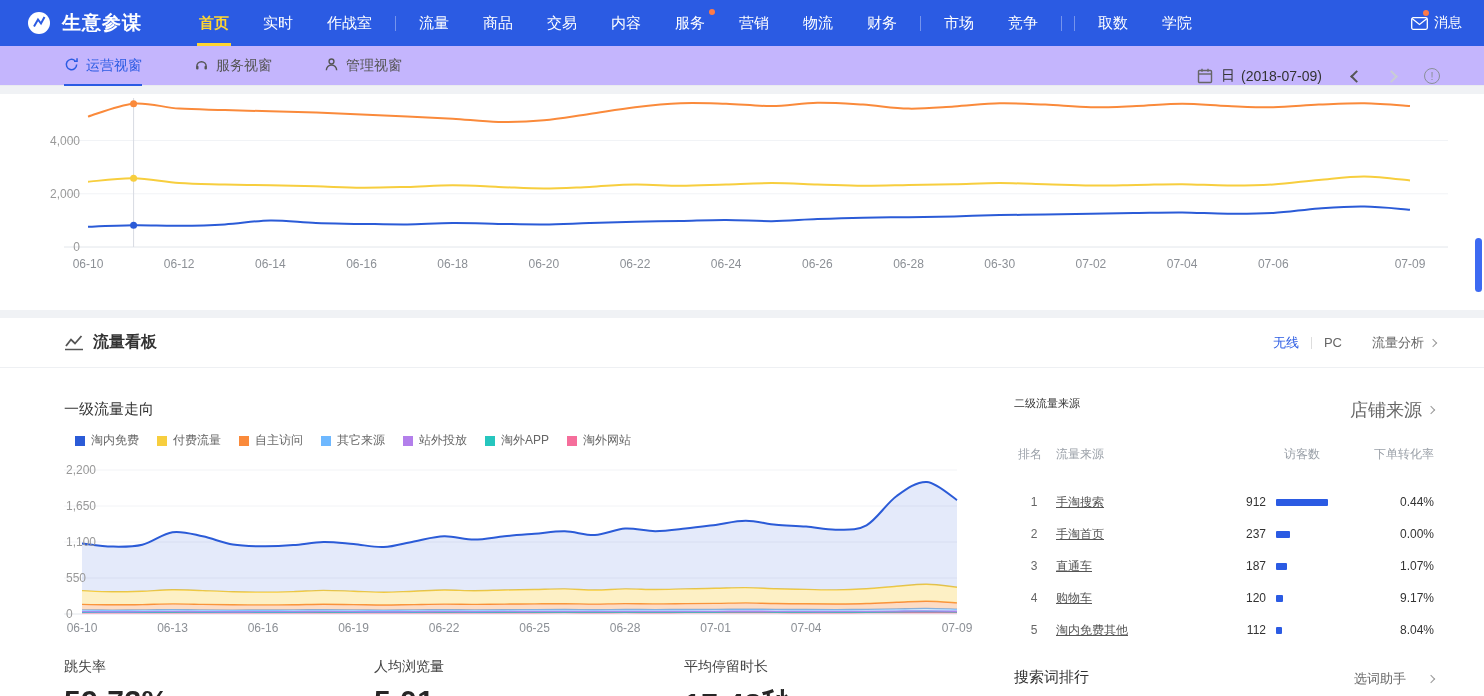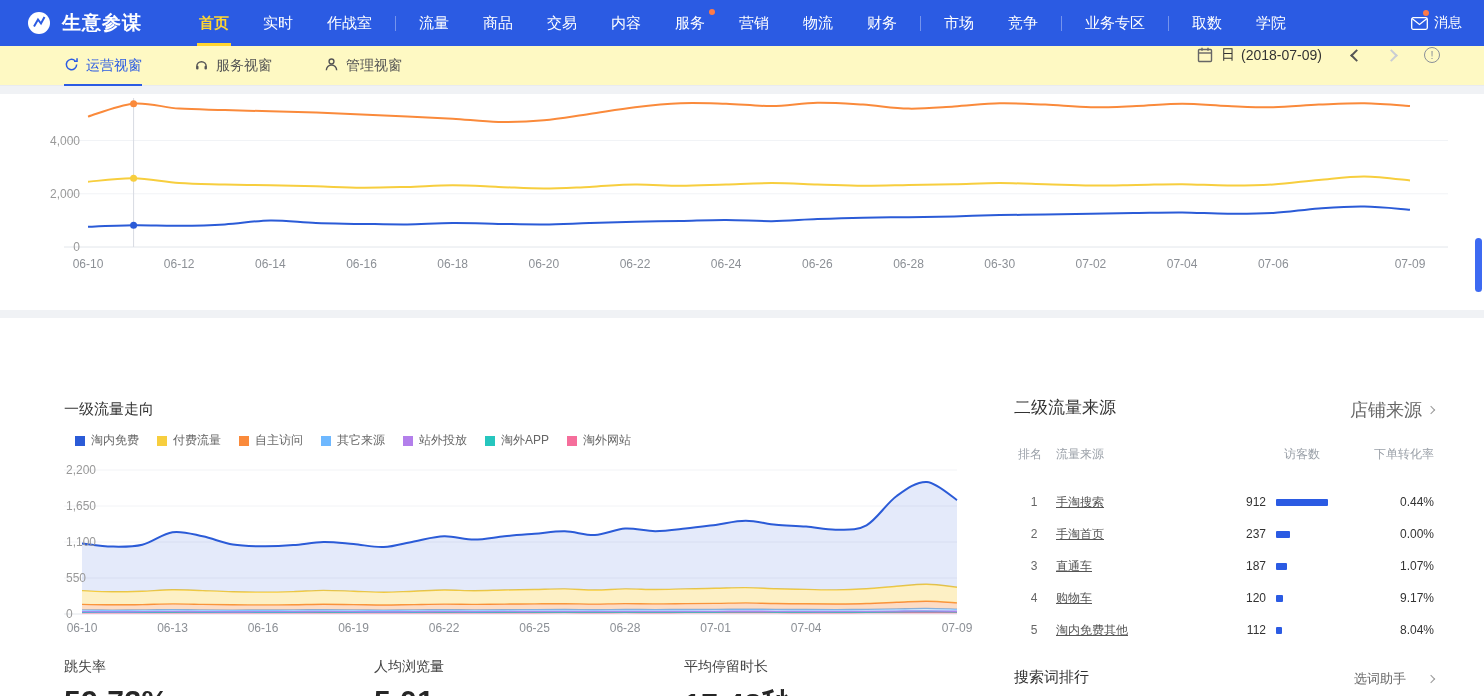--- a/index.html
+++ b/index.html
@@ -15,21 +15,21 @@
   .nav-item { position:relative; color:#fff; font-size:15px; height:100%; display:flex; align-items:center; padding:0 17px; cursor:pointer; text-decoration:none; white-space:nowrap; }
   .nav-item.active { color:#FFD530; font-weight:bold; }
   .nav-item.active::after { content:""; position:absolute; left:15px; right:15px; bottom:0; height:3px; background:#FFD530; }
   .nav-divider { width:1px; height:15px; background:rgba(255,255,255,0.35); margin:0 6px; }
   .nav-dot { position:absolute; top:9px; right:7px; width:6px; height:6px; border-radius:50%; background:#FF7A45; }
   .nav-message { margin-left:auto; margin-right:22px; display:flex; align-items:center; color:#fff; font-size:14px; position:relative; cursor:pointer; }
   .envelope { display:flex; margin-right:6px; }
   .msg-dot { position:absolute; top:-4px; left:12px; width:6px; height:6px; border-radius:50%; background:#FF7A45; }
 
   
-  .viewbar { position:absolute; top:46px; left:0; width:100%; height:40px; background:#fef9c3; border-bottom:1px solid #E9EBEF; display:flex; align-items:flex-start; padding-left:64px; z-index:30; }
+  .viewbar { position:absolute; top:46px; left:0; width:100%; height:40px; background:#c4b5fd; border-bottom:1px solid #E9EBEF; display:flex; align-items:flex-end; padding-left:64px; z-index:30; }
   .vtab { display:flex; align-items:center; gap:7px; height:100%; font-size:14px; color:#555; cursor:pointer; position:relative; }
   .vtab + .vtab { margin-left:52px; }
   .vtab.active { color:#2B5BE3; }
   .vtab.active::after { content:""; position:absolute; bottom:-1px; left:0; right:0; height:2px; background:#2B5BE3; }
   .date-controls { margin-left:auto; margin-right:44px; display:flex; align-items:center; font-size:14px; color:#333; }
   .cal-icon { display:flex; margin-right:8px; }
   .gran { margin-right:6px; }
   .chevron-btn { margin-left:30px; width:9px; height:9px; border-left:2px solid #555; border-bottom:2px solid #555; transform:rotate(45deg); cursor:pointer; }
   .chevron-btn.right { transform:rotate(-135deg); margin-left:26px; border-color:#C9CDD4; }
   .info-icon { margin-left:28px; width:16px; height:16px; border:1px solid #8A9099; border-radius:50%; color:#8A9099; font-size:11px; line-height:14px; text-align:center; cursor:pointer; }
@@ -59,21 +59,21 @@
   .legend { position:absolute; left:75px; top:114px; display:flex; align-items:center; gap:18px; font-size:12px; color:#666; }
   .lg-item { cursor:pointer; display:flex; align-items:center; }
   .lg-sq { width:10px; height:10px; display:inline-block; margin-right:6px; }
   #area-svg { position:absolute; left:64px; top:134px; }
 
   .stat { position:absolute; top:340px; }
   .stat-0 { left:64px; } .stat-1 { left:374px; } .stat-2 { left:684px; }
   .stat-label { font-size:14px; color:#444; }
   .stat-value { font-size:30px; font-weight:bold; color:#262626; margin-top:8px; letter-spacing:0.5px; }
 
-  .sec-title { position:absolute; left:1014px; top:78px; font-size:17px; color:#333; }
+  .sec-title { position:absolute; left:1014px; top:78px; font-size:11px; color:#333; }
   .shop-link { position:absolute; right:50px; top:80px; font-size:18px; color:#666; cursor:pointer; display:flex; align-items:center; gap:6px; }
   .th { position:absolute; top:128px; font-size:12px; color:#9AA0A8; }
   .th-rank { left:1018px; } .th-source { left:1056px; }
   .th-visitors { left:1220px; width:100px; text-align:right; }
   .th-conv { left:1334px; width:100px; text-align:right; }
   .trow { position:absolute; left:1014px; width:420px; height:32px; }
   .td-rank { position:absolute; left:8px; width:24px; text-align:center; color:#666; font-size:12px; line-height:32px; }
   .td-source { position:absolute; left:42px; font-size:12px; color:#555; line-height:32px; cursor:pointer;text-decoration:underline; }
   .td-visitors { position:absolute; left:160px; width:92px; text-align:right; line-height:32px; font-size:12px; color:#333; }
   .td-bar { position:absolute; left:262px; top:13px; height:7px; border-radius:1px; background:#2B5BE3; }
@@ -134,23 +134,20 @@
         <span>财务</span>
       </a>
     <span class="nav-divider"></span>
     <a class="nav-item">
         <span>市场</span>
       </a>
     <a class="nav-item">
         <span>竞争</span>
       </a>
     <span class="nav-divider"></span>
-    <a class="nav-item">
-        <span>业务专区</span>
-      </a>
     <span class="nav-divider"></span>
     <a class="nav-item">
         <span>取数</span>
       </a>
     <a class="nav-item">
         <span>学院</span>
       </a>
   </nav>
   <div class="nav-message">
     <span class="envelope">
@@ -237,20 +234,38 @@
       <text x="908.551724137931" y="174" text-anchor="middle" font-size="12" fill="#8C9096">06-28</text>
       <text x="999.7241379310344" y="174" text-anchor="middle" font-size="12" fill="#8C9096">06-30</text>
       <text x="1090.896551724138" y="174" text-anchor="middle" font-size="12" fill="#8C9096">07-02</text>
       <text x="1182.0689655172414" y="174" text-anchor="middle" font-size="12" fill="#8C9096">07-04</text>
       <text x="1273.2413793103449" y="174" text-anchor="middle" font-size="12" fill="#8C9096">07-06</text>
       <text x="1410" y="174" text-anchor="middle" font-size="12" fill="#8C9096">07-09</text>
     </svg>
 </section>
 
 <section class="board-card">
+  <div class="board-header">
+    <span class="board-icon">
+      <svg width="20" height="17" viewBox="0 0 20 17">
+          <path d="M1 15.5h18" stroke="#555" stroke-width="1.5"></path>
+          <path d="M2 12l5-6.5 4 4 6.5-7.5" fill="none" stroke="#555" stroke-width="1.8"></path>
+        </svg>
+    </span>
+    <span class="board-title">流量看板</span>
+    <div class="board-right">
+      <a class="ch-wireless">无线</a>
+      <span class="vdiv"></span>
+      <a class="ch-pc">PC</a>
+      <a class="analysis-link">
+        <span>流量分析</span>
+        <span class="chev"></span>
+      </a>
+    </div>
+  </div>
 
   <div class="primary-title">一级流量走向</div>
   <div class="legend">
     <span class="lg-item">
         <span class="lg-sq" style="background: rgb(43, 91, 215);"></span>
         <span>淘内免费</span>
       </span>
     <span class="lg-item">
         <span class="lg-sq" style="background: rgb(247, 206, 62);"></span>
         <span>付费流量</span>

